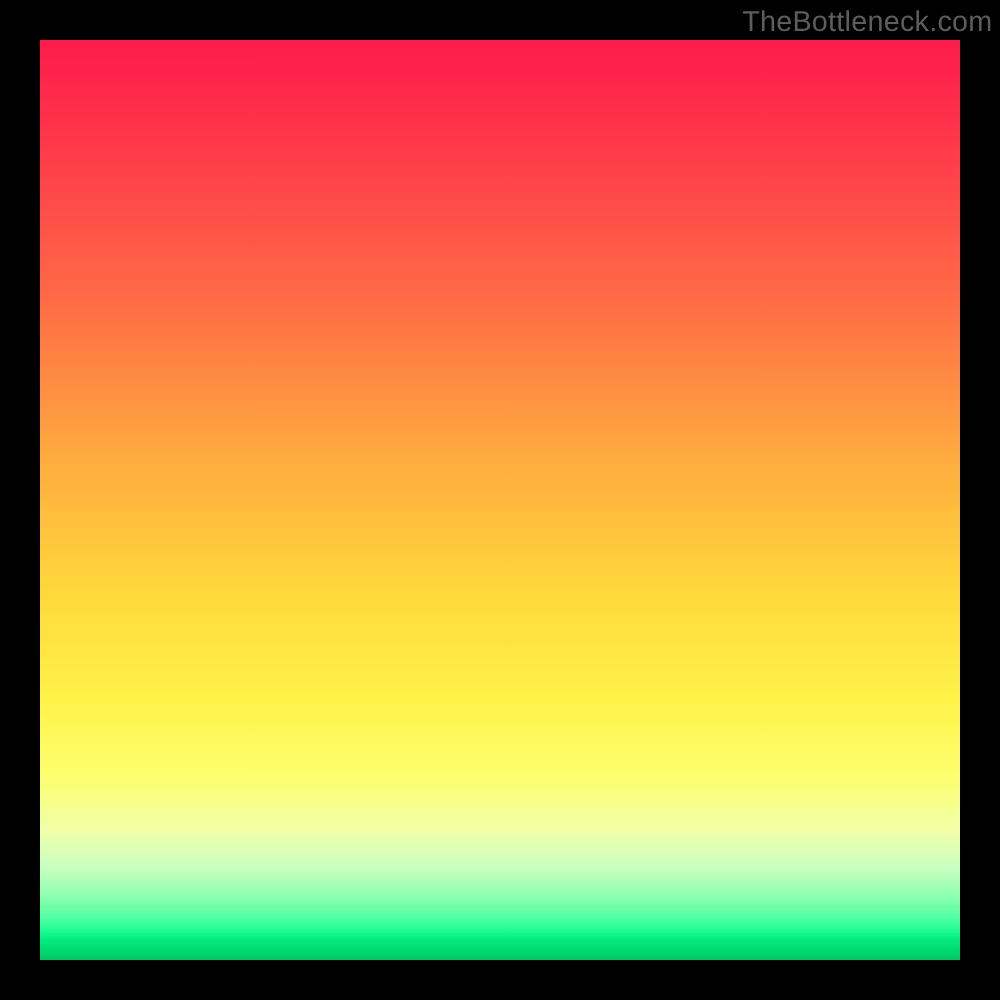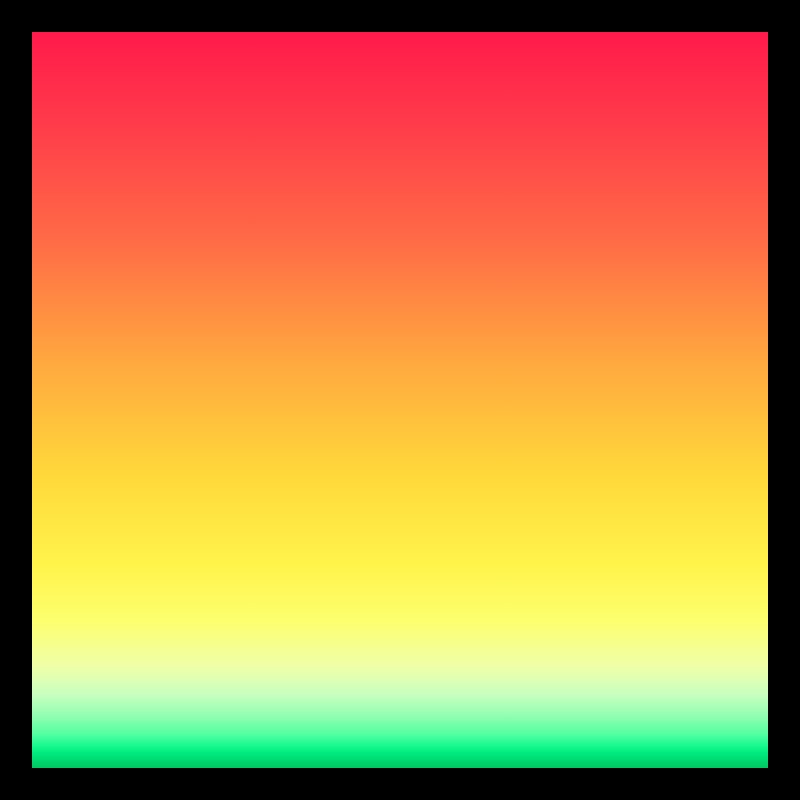--- a/index.html
+++ b/index.html
@@ -71,13 +71,14 @@
         <circle cx="217.86" cy="702.88" r="10" fill="#e78a82" stroke="#d6766f" stroke-width="1"></circle>
         <circle cx="228.90" cy="722.75" r="10" fill="#e78a82" stroke="#d6766f" stroke-width="1"></circle>
         <circle cx="245.82" cy="732.32" r="10" fill="#e78a82" stroke="#d6766f" stroke-width="1"></circle>
         <circle cx="256.86" cy="733.06" r="10" fill="#e78a82" stroke="#d6766f" stroke-width="1"></circle>
         <circle cx="270.85" cy="728.64" r="10" fill="#e78a82" stroke="#d6766f" stroke-width="1"></circle>
         <circle cx="278.94" cy="705.09" r="10" fill="#e78a82" stroke="#d6766f" stroke-width="1"></circle>
         <circle cx="284.10" cy="663.14" r="10" fill="#e78a82" stroke="#d6766f" stroke-width="1"></circle>
         <circle cx="289.98" cy="653.57" r="10" fill="#e78a82" stroke="#d6766f" stroke-width="1"></circle>
       </svg>
   </div>
+  <div class="watermark">TheBottleneck.com</div>
 </div>
 
 </body></html>

